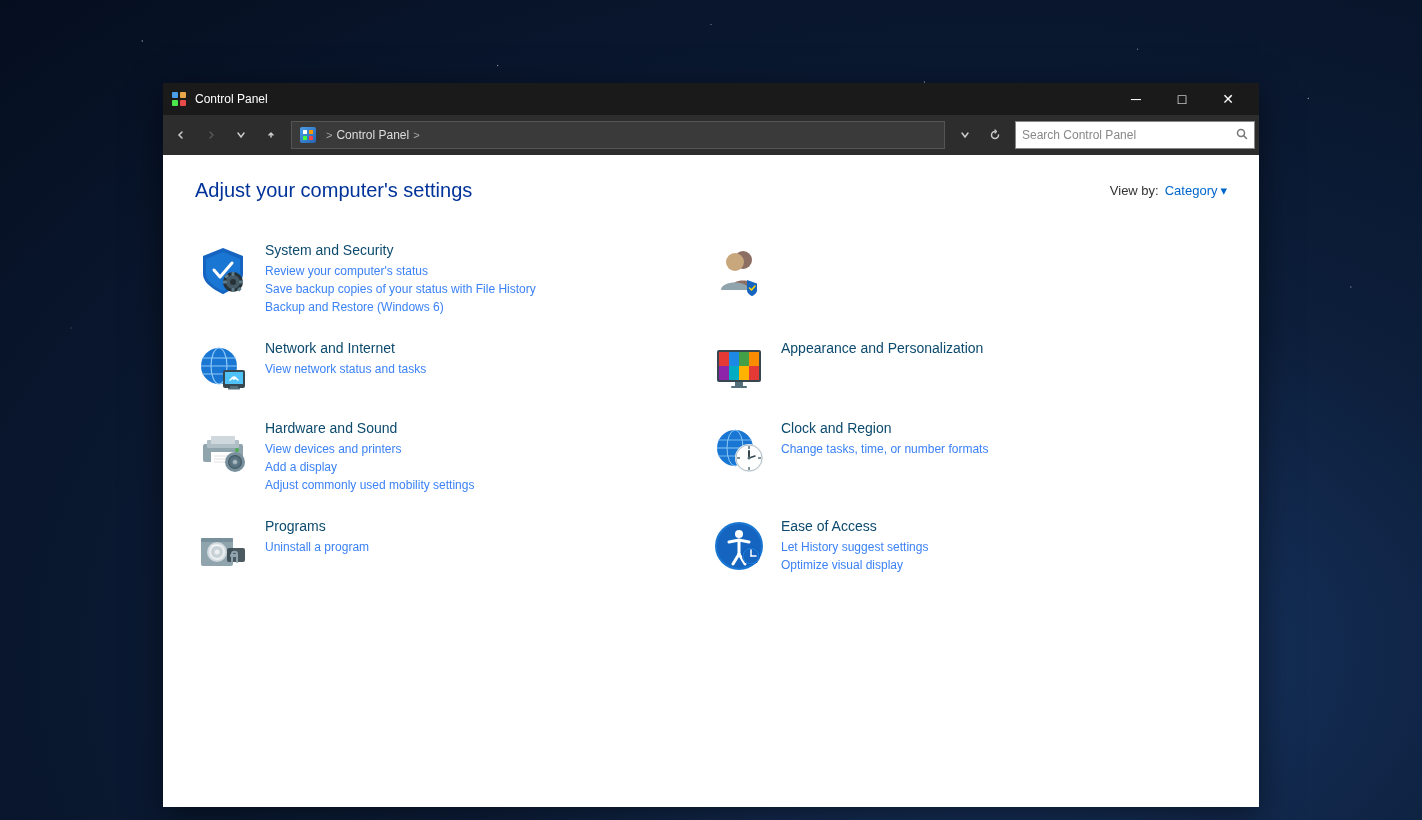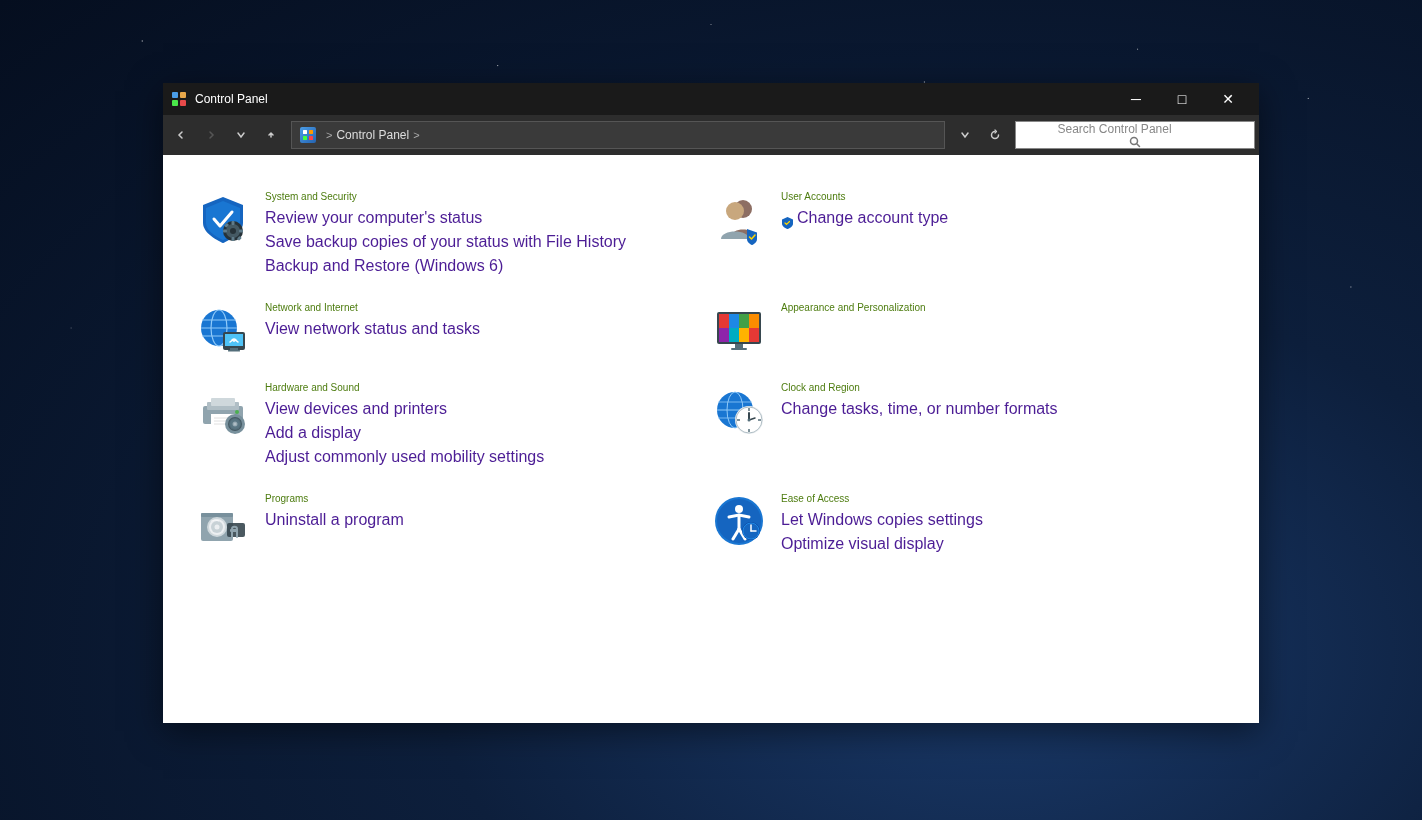--- a/index.html
+++ b/index.html
@@ -43,21 +43,21 @@
         radial-gradient(1px 1px at 55% 32%, rgba(255,255,255,0.4) 0%, transparent 100%),
         radial-gradient(1px 1px at 95% 35%, rgba(255,255,255,0.6) 0%, transparent 100%);
     }
 
     
     .window {
       position: absolute;
       left: 163px;
       top: 83px;
       width: 1096px;
-      height: 640px;
+      height: 724px;
       background: #fff;
       display: flex;
       flex-direction: column;
       z-index: 10;
       box-shadow: 0 8px 32px rgba(0,0,0,0.5);
     }
 
     
     .title-bar {
       background: #1a1a1a;
@@ -194,21 +194,20 @@
 
     .search-box {
       width: 240px;
       height: 28px;
       background: #fff;
       border: 1px solid #888;
       display: flex;
       align-items: center;
       padding: 0 6px;
       margin-left: 4px;
-      flex-direction: column;
     }
 
     .search-box input {
       flex: 1;
       border: none;
       outline: none;
       font-size: 12px;
       color: #333;
       background: transparent;
     }
@@ -284,32 +283,32 @@
       display: flex;
       align-items: center;
       justify-content: center;
     }
 
     .category-content {
       flex: 1;
     }
 
     .category-title {
-      font-size: 10px;
-      color: #4d7c0f;
+      font-size: 14px;
+      color: #0c4a6e;
       font-weight: 400;
       cursor: pointer;
       margin-bottom: 4px;
       display: block;
     }
 
     .category-link {
       display: block;
-      font-size: 16px;
-      color: #4c1d95;
+      font-size: 12px;
+      color: #3b82f6;
       cursor: pointer;
       line-height: 1.5;
     }
 
     
     .sys-sec-icon {
       width: 52px;
       height: 52px;
     }
 
@@ -435,20 +434,30 @@
       <span class="search-icon-box">
         <svg width="12" height="12" viewBox="0 0 12 12">
           <circle cx="5" cy="5" r="3.5" stroke="#777" stroke-width="1.5" fill="none"></circle>
           <line x1="7.5" y1="7.5" x2="10.5" y2="10.5" stroke="#777" stroke-width="1.5" stroke-linecap="round"></line>
         </svg>
       </span>
     </div>
   </div>
 
   <div class="content">
+    <div class="content-header">
+      <h1 class="content-title">Adjust your computer's settings</h1>
+      <div class="view-by">
+        <span class="view-by-label">View by:</span>
+        <span class="view-by-value">
+          <span>Category</span>
+          <span>▾</span>
+        </span>
+      </div>
+    </div>
 
     <div class="categories-grid">
 
       <div class="category-item">
         <div class="category-icon">
           <svg class="sys-sec-icon" viewBox="0 0 52 52" xmlns="http://www.w3.org/2000/svg">
 
             <path d="M26 4 L46 12 L46 30 C46 42 26 50 26 50 C26 50 6 42 6 30 L6 12 Z" fill="#1565c0"></path>
             <path d="M26 8 L43 15 L43 30 C43 40 26 47 26 47 C26 47 9 40 9 30 L9 15 Z" fill="#1976d2"></path>
 
@@ -480,31 +489,20 @@
 
             <circle cx="30" cy="16" r="9" fill="#8d6e63"></circle>
             <path d="M18 44 C18 34 42 34 42 44" fill="#8d6e63"></path>
 
             <circle cx="22" cy="18" r="9" fill="#c8a77d"></circle>
             <path d="M8 46 C8 36 36 36 36 46" fill="#90a4ae"></path>
 
             <path d="M34 36 L44 39.5 L44 46 C44 50 39 52 39 52 C39 52 34 50 34 46 Z" fill="#1565c0"></path>
             <path d="M36.5 44 L38.5 46 L42 42" stroke="#ffd600" stroke-width="1.5" fill="none" stroke-linecap="round" stroke-linejoin="round"></path>
           </svg>
-        </div>
-        <div class="category-content">
-          <span class="category-title">User Accounts</span>
-          <span class="category-link">
-            <span style="display:inline-block; width:13px; height:13px; vertical-align:middle; margin-right:3px;">
-              <svg viewBox="0 0 13 13" width="13" height="13">
-                <path d="M6.5 1 L12 3.5 L12 8 C12 11 6.5 13 6.5 13 C6.5 13 1 11 1 8 L1 3.5 Z" fill="#1565c0"></path>
-                <path d="M4 7 L5.5 8.5 L8.5 5.5" stroke="#ffd600" stroke-width="1.2" fill="none" stroke-linecap="round"></path>
-              </svg>
-            </span>Change account type
-          </span>
         </div>
       </div>
 
       <div class="category-item">
         <div class="category-icon">
           <svg class="net-icon" viewBox="0 0 52 52" xmlns="http://www.w3.org/2000/svg">
 
             <circle cx="22" cy="24" r="18" fill="#1976d2"></circle>
             <ellipse cx="22" cy="24" rx="8" ry="18" fill="none" stroke="#90caf9" stroke-width="1.2"></ellipse>
             <line x1="4" y1="24" x2="40" y2="24" stroke="#90caf9" stroke-width="1.2"></line>
@@ -654,21 +652,21 @@
             <path d="M26 34 L32 44" stroke="white" stroke-width="3" fill="none" stroke-linecap="round"></path>
 
             <circle cx="38" cy="36" r="9" fill="#0d47a1"></circle>
             <circle cx="38" cy="36" r="8" stroke="#1e88e5" stroke-width="1" fill="#1565c0"></circle>
             <line x1="38" y1="36" x2="38" y2="30" stroke="white" stroke-width="1.5" stroke-linecap="round"></line>
             <line x1="38" y1="36" x2="43" y2="36" stroke="white" stroke-width="1.5" stroke-linecap="round"></line>
           </svg>
         </div>
         <div class="category-content">
           <span class="category-title">Ease of Access</span>
-          <span class="category-link">Let Windows copies settings</span>
+          <span class="category-link">Let History suggest settings</span>
           <span class="category-link">Optimize visual display</span>
         </div>
       </div>
 
     </div>
   </div>
 
 </div>
 
 </body></html>

